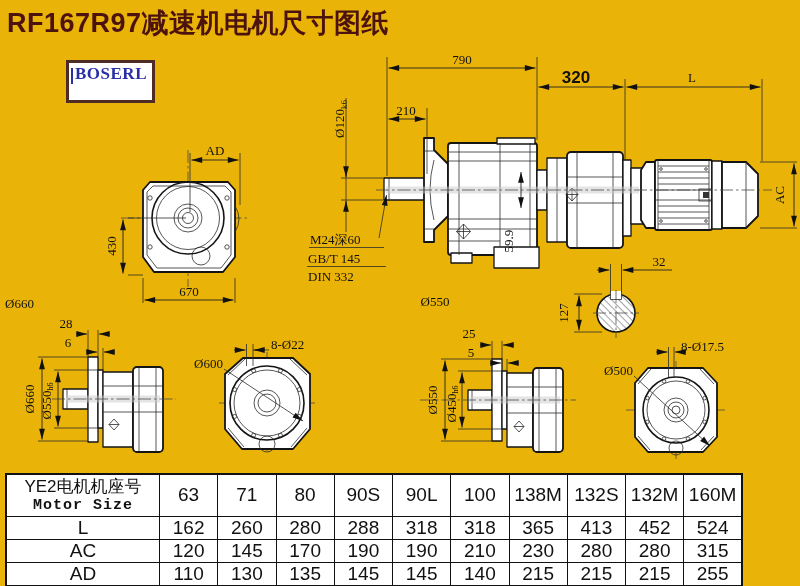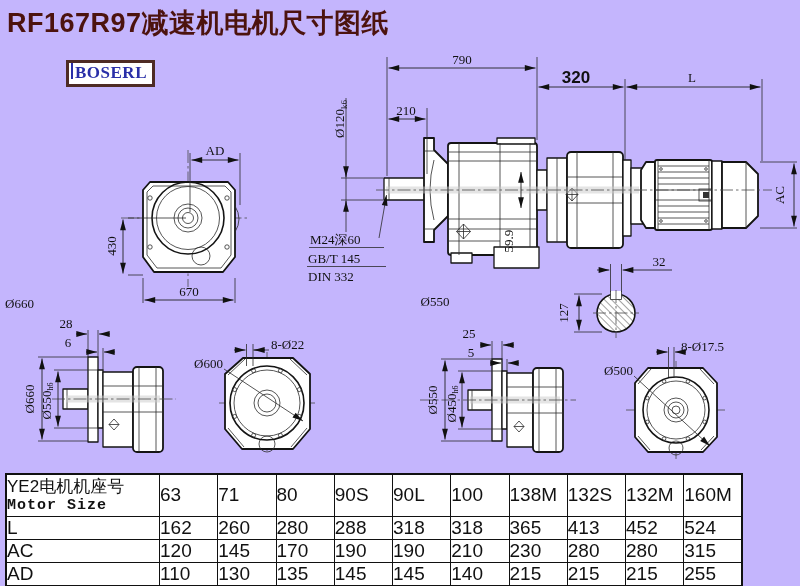--- a/index.html
+++ b/index.html
@@ -1,36 +1,36 @@
 <!DOCTYPE html>
 <html><head>
 <meta charset="utf-8">
 <style>
   html,body{margin:0;padding:0;background:#fff;}
-  #page{position:relative;width:800px;height:586px;background:#c4b5fd;overflow:hidden;
+  #page{position:relative;width:800px;height:586px;background:#eab308;overflow:hidden;
         font-family:"Liberation Sans",sans-serif;}
   #title{position:absolute;left:7px;top:5px;font:bold 27px "Liberation Sans",sans-serif;
          color:#4c130e;letter-spacing:.5px;white-space:nowrap;}
   #logo{position:absolute;left:66px;top:60px;height:21px;border:3px solid #4e2b24;background:#fff;
-        display:flex;align-items:flex-start;padding:0 5px 0 2px;}
+        display:flex;align-items:flex-end;padding:0 5px 16px 2px;}
   #logo .bar{width:2px;height:16px;background:#2a2fa8;margin-right:2px;}
   #logo .txt{color:#2a2fa8;font:bold 17px "Liberation Serif",serif;letter-spacing:.5px;}
   svg{position:absolute;left:0;top:0;}
   .ol{fill:#fff;stroke:#141414;stroke-width:1.8;stroke-linejoin:round;}
   .om{fill:#fff;stroke:#141414;stroke-width:1.3;stroke-linejoin:round;}
   .oc{fill:none;stroke:#141414;stroke-width:1.6;}
   .tc{fill:none;stroke:#2b2b2b;stroke-width:.8;}
   .tl{fill:none;stroke:#2b2b2b;stroke-width:.8;}
   .dl{fill:none;stroke:#222;stroke-width:.9;}
   .cl{fill:none;stroke:#4a4a4a;stroke-width:.8;stroke-dasharray:13 3 2.5 3;}
   .dt{font-family:"Liberation Serif",serif;font-size:13px;fill:#111;}
   .dtb{font-family:"Liberation Sans",sans-serif;font-weight:bold;font-size:17px;fill:#111;}
   #spec-table{position:absolute;left:5px;top:473px;width:738px;border-collapse:collapse;
         table-layout:fixed;border:2px solid #111;background:#fff;}
-  #spec-table td{border:1.6px solid #111;text-align:left;vertical-align:middle;
+  #spec-table td{border:1.6px solid #111;text-align:center;vertical-align:middle;
         padding:0;color:#111;font-family:"Liberation Sans",sans-serif;font-size:19px;overflow:hidden;}
   #spec-table tr.hd{height:42px;} #spec-table tr.dr{height:23px;}
   td.cap{width:152px;} .hdr-cn{font-size:17px;line-height:1.2;display:block;}
   .hdr-en{font-family:"Liberation Mono",monospace;font-size:15px;letter-spacing:1px;display:block;font-weight:bold;}
   td.rl{font-size:18px;}
 </style>
 </head>
 <body>
 
 <div id="page">

